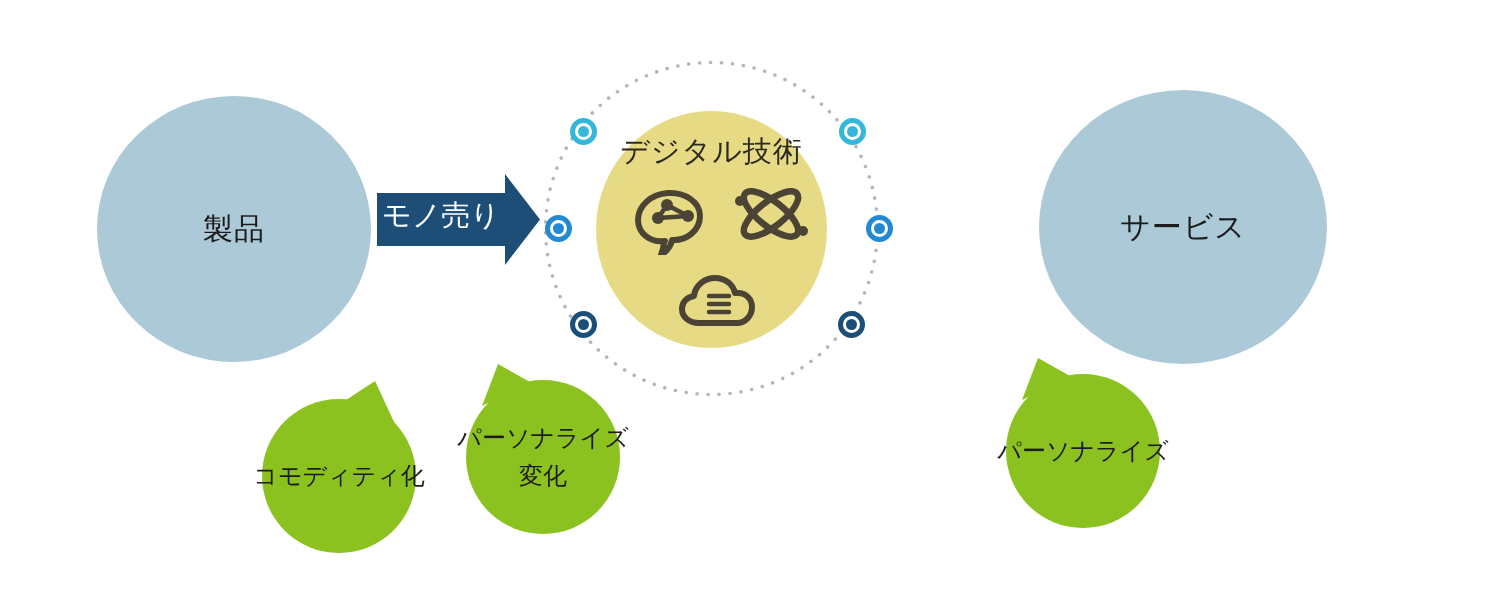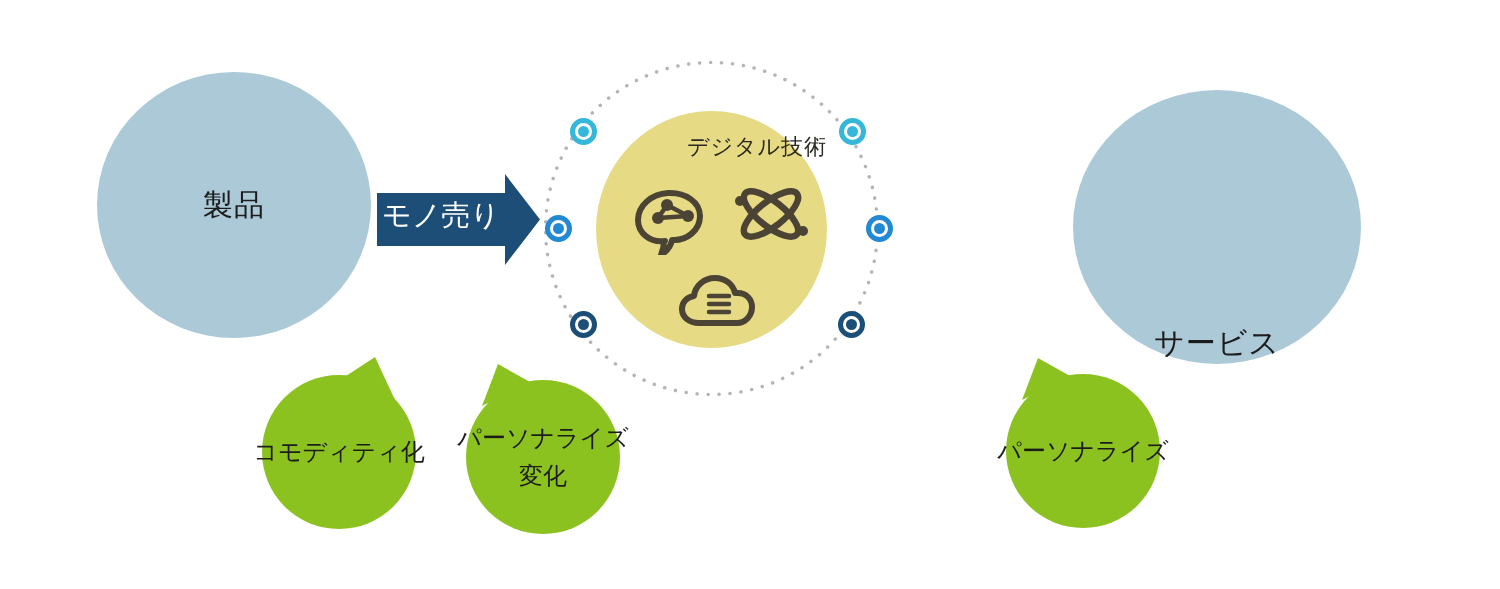--- a/index.html
+++ b/index.html
@@ -10,21 +10,21 @@
   }
   html,body{margin:0;padding:0;background:#ffffff;}
   body{font-family:"Liberation Sans","DejaVu Sans",sans-serif;color:var(--text-dark);}
   .canvas{position:relative;width:1500px;height:589px;background:#fff;overflow:hidden;}
   .abs{position:absolute;}
 
   .big-circle{border-radius:50%;background:var(--circle-blue);display:flex;align-items:center;justify-content:center;}
   .big-circle .lbl{font-size:30px;letter-spacing:1px;color:var(--text-dark);}
 
   .center-circle{border-radius:50%;background:var(--center-yellow);}
-  .center-title{width:231px;text-align:right;font-size:22px;color:#2b2a20;letter-spacing:1px;}
+  .center-title{width:231px;text-align:center;font-size:29px;color:#2b2a20;letter-spacing:1px;}
 
   .arrow-wrap{width:163px;height:91px;}
   .arrow-wrap svg{position:absolute;left:0;top:0;}
   .arrow-label{position:absolute;left:0;top:19px;width:128px;height:45px;display:flex;align-items:center;justify-content:center;
     color:var(--arrow-text);font-size:29px;white-space:nowrap;}
 
   .marker{width:27px;height:27px;box-sizing:border-box;border-radius:50%;background:#fff;border:5px solid var(--mc);
     display:flex;align-items:center;justify-content:center;}
   .marker .dot{width:11px;height:11px;border-radius:50%;background:var(--mc);}
   .marker.cyan{--mc:var(--marker-cyan);} .marker.blue{--mc:var(--marker-blue);} .marker.navy{--mc:var(--marker-navy);}
@@ -94,29 +94,29 @@
   </svg>
 
   <div class="arrow-wrap abs" style="left:377px;top:174px;">
     <svg width="163" height="91" viewBox="0 0 163 91">
       <polygon points="0,19 128,19 128,0 163,45.5 128,91 128,72 0,72" fill="var(--arrow-blue)"></polygon>
     </svg>
     <div class="arrow-label">モノ売り</div>
   </div>
 
 
-  <div class="big-circle abs" style="left:97px;top:72px;width:274px;height:266px;">
+  <div class="big-circle abs" style="left:97px;top:96px;width:274px;height:266px;">
     <span class="lbl">製品</span>
   </div>
 
-  <div class="big-circle abs" style="left:1073px;top:90px;width:288px;height:274px;align-items:flex-end;">
+  <div class="big-circle abs" style="left:1039px;top:90px;width:288px;height:274px;">
     <span class="lbl">サービス</span>
   </div>
 
-  <div class="bubble abs" style="left:254px;top:351px;">
+  <div class="bubble abs" style="left:254px;top:375px;">
     <svg width="170" height="180" viewBox="0 0 170 180">
       <polygon points="121,6 92,25 141,49" fill="var(--bubble-green)"></polygon>
       <circle cx="85" cy="101" r="77" fill="var(--bubble-green)"></circle>
     </svg>
     <div class="txt">
         <span>コモディティ化</span>
       </div>
   </div>
 
   <div class="bubble abs" style="left:458px;top:356px;">

